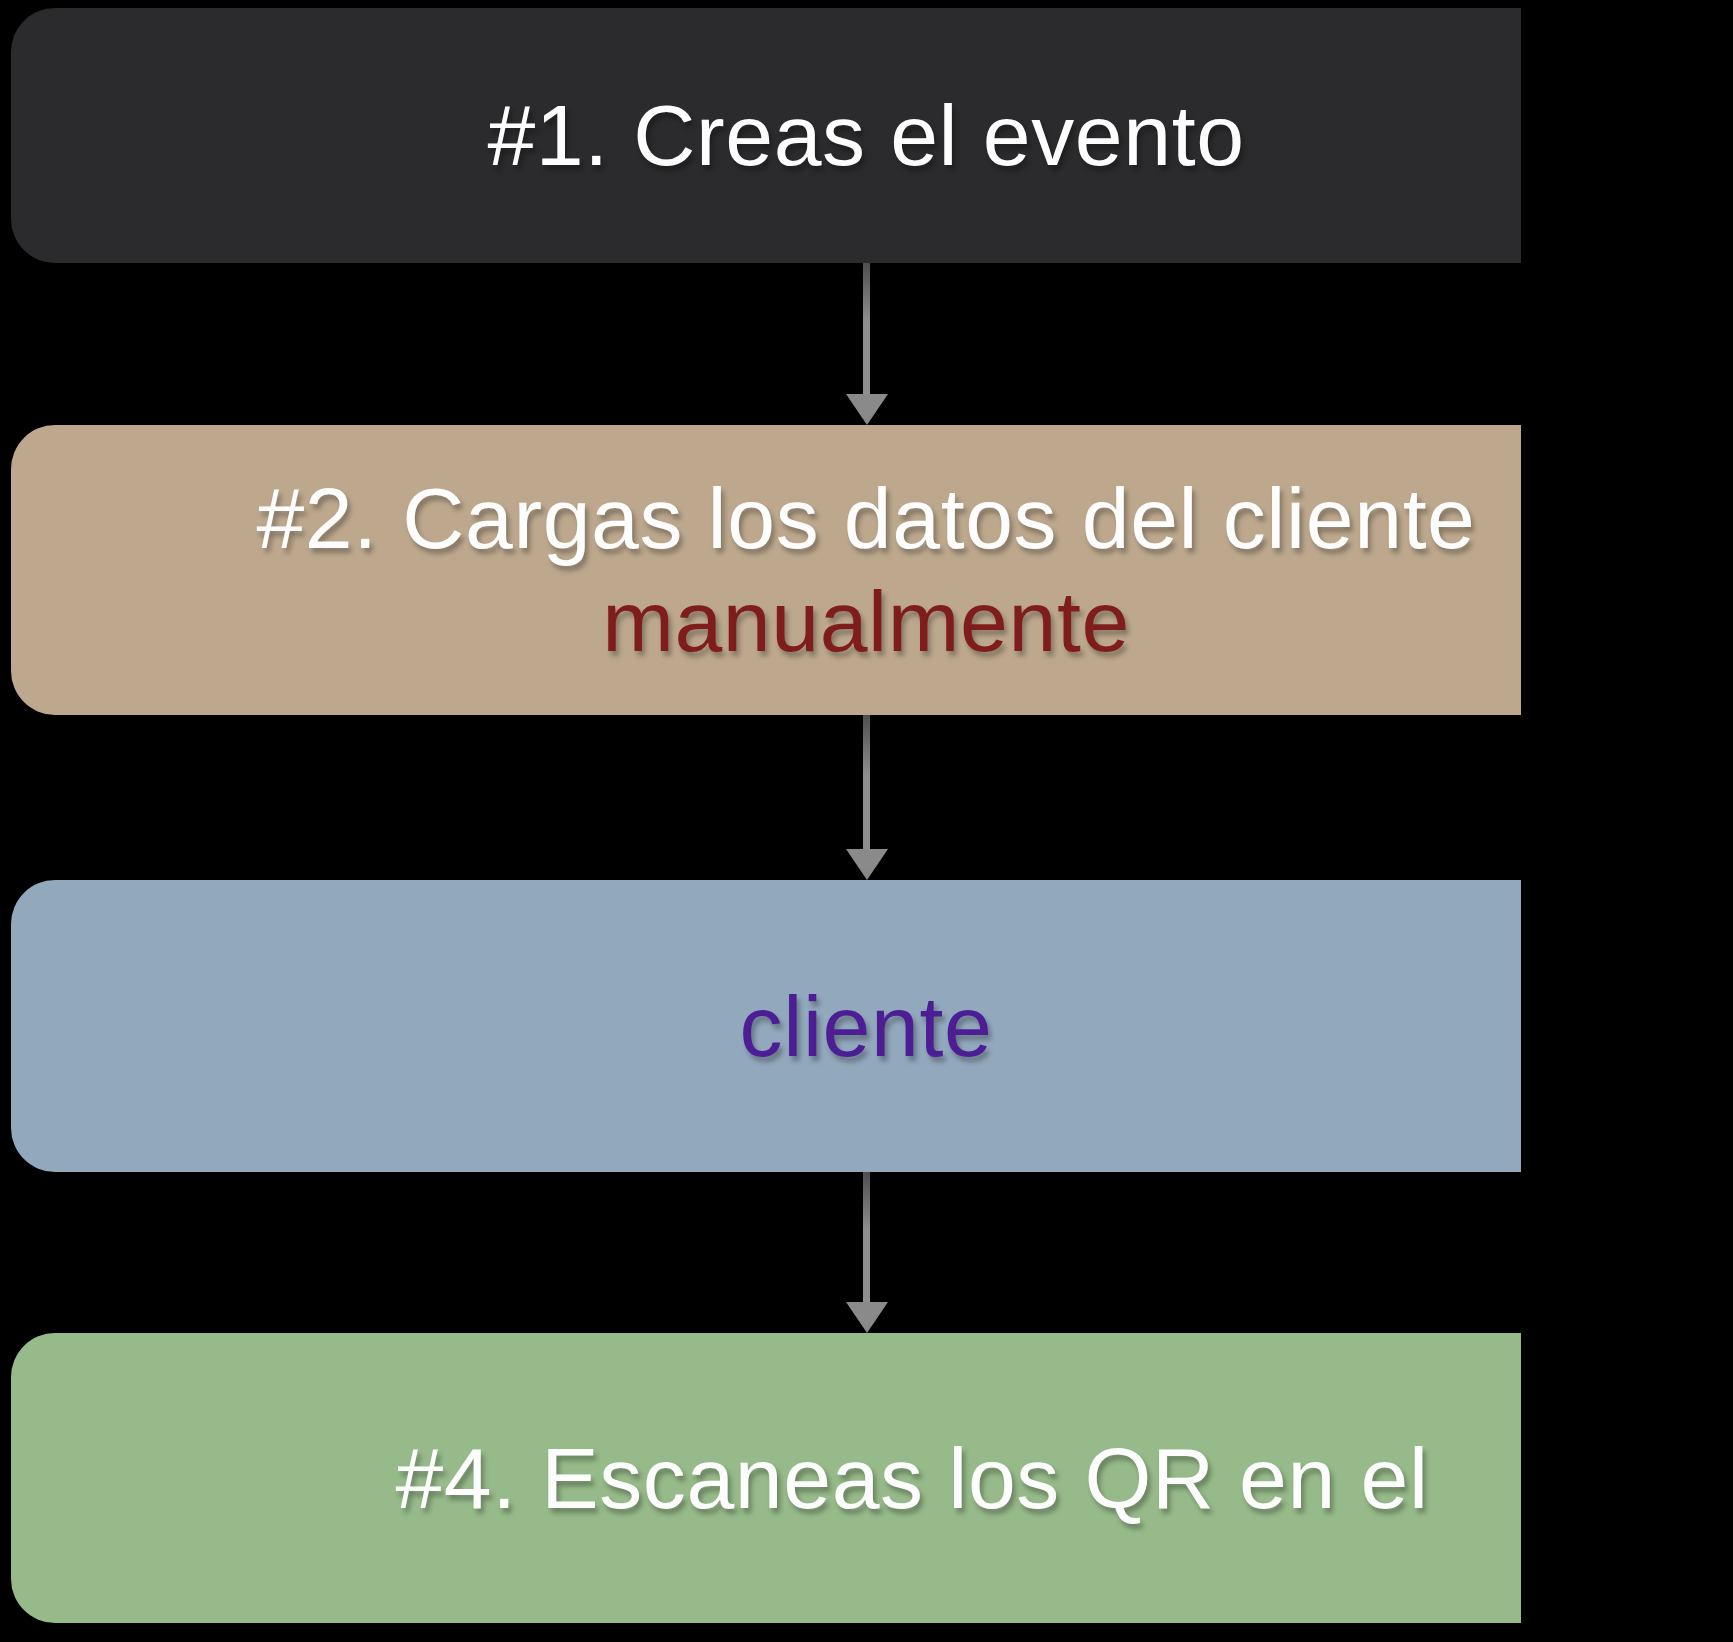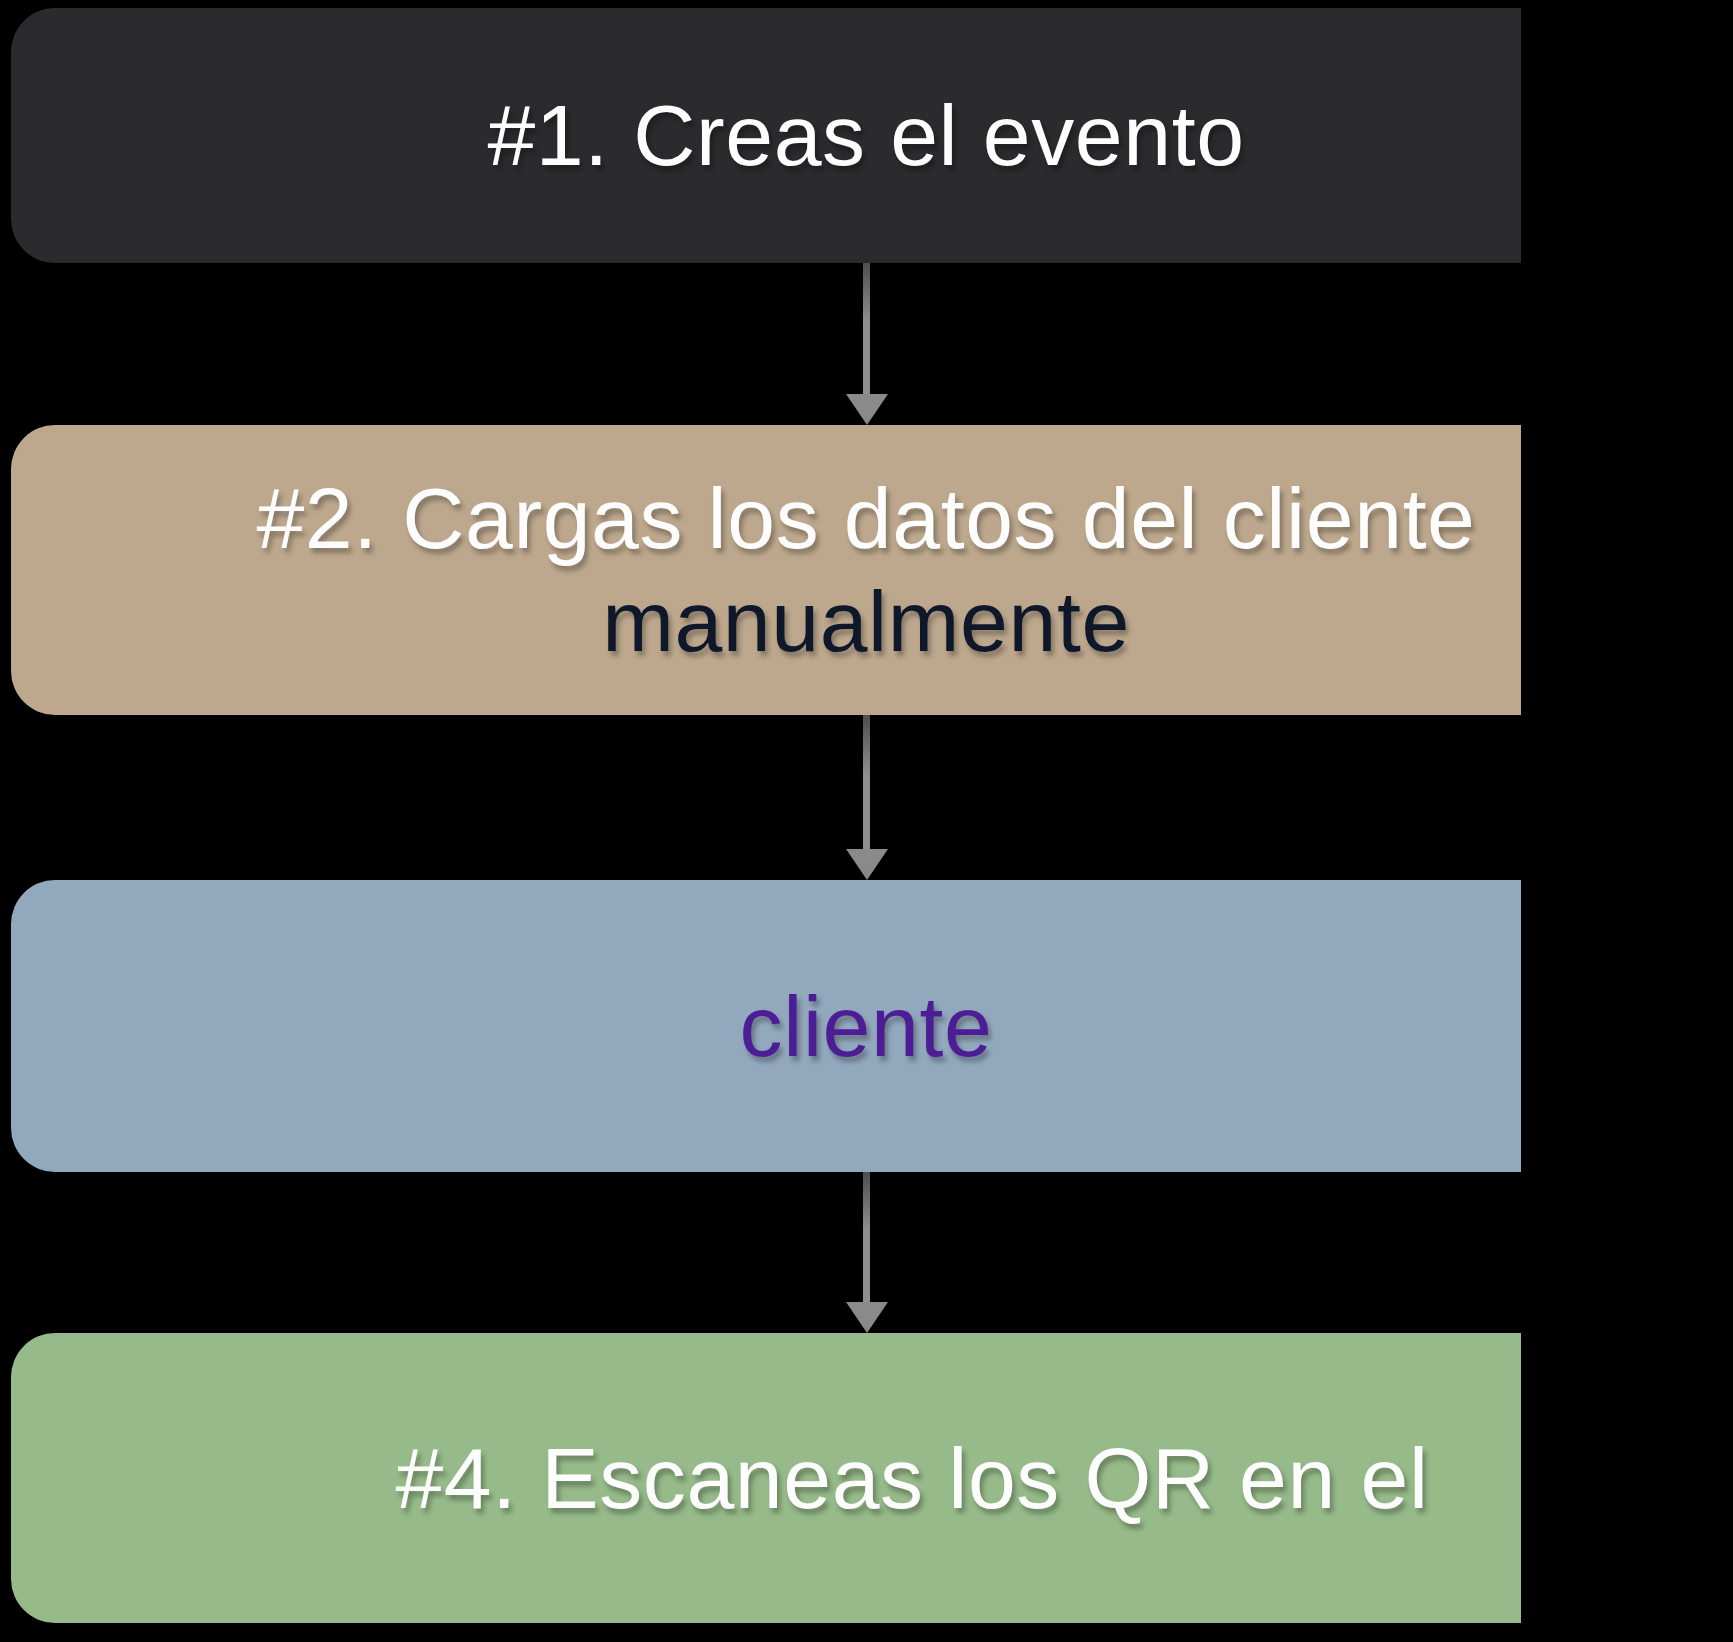--- a/index.html
+++ b/index.html
@@ -69,21 +69,21 @@
 
   <div class="step-box" id="step-1-box" style="background-color: rgb(43, 43, 45);">
     <div class="step-line" style="color: rgb(253, 253, 253);">#1. Creas el evento</div>
   </div>
 
   <div class="connector-line" id="arrow-1-line"></div>
   <div class="connector-head" id="arrow-1-head" style="border-top-color: rgb(138, 138, 138);"></div>
 
   <div class="step-box" id="step-2-box" style="background-color: rgb(189, 168, 141);">
     <div class="step-line" style="color: rgb(253, 253, 253);">#2. Cargas los datos del cliente</div>
-    <div class="step-line" style="color: #0f172a;">manualmente</div>
+    <div class="step-line" style="color: #7f1d1d;">manualmente</div>
   </div>
 
   <div class="connector-line" id="arrow-2-line"></div>
   <div class="connector-head" id="arrow-2-head" style="border-top-color: rgb(138, 138, 138);"></div>
 
   <div class="step-box" id="step-3-box" style="background-color: rgb(146, 168, 189);">
     <div class="step-line" style="color: #4c1d95;">cliente</div>
   </div>
 
   <div class="connector-line" id="arrow-3-line"></div>

